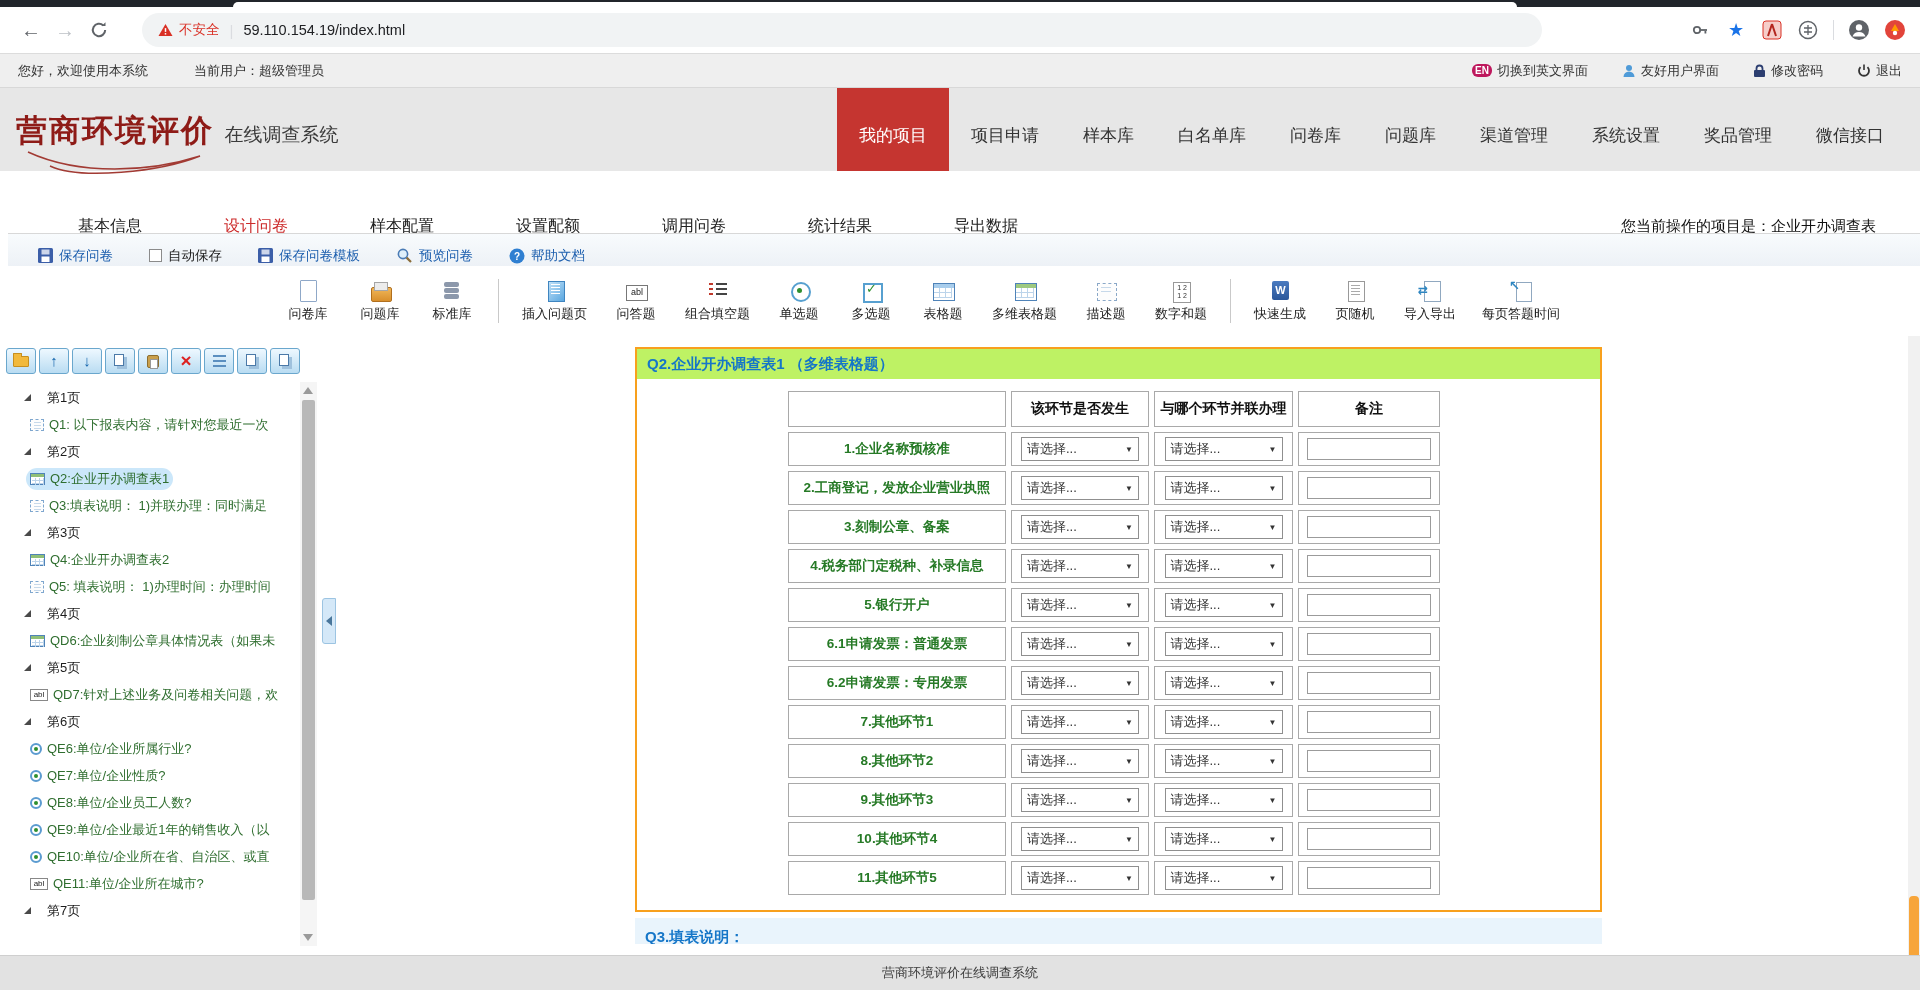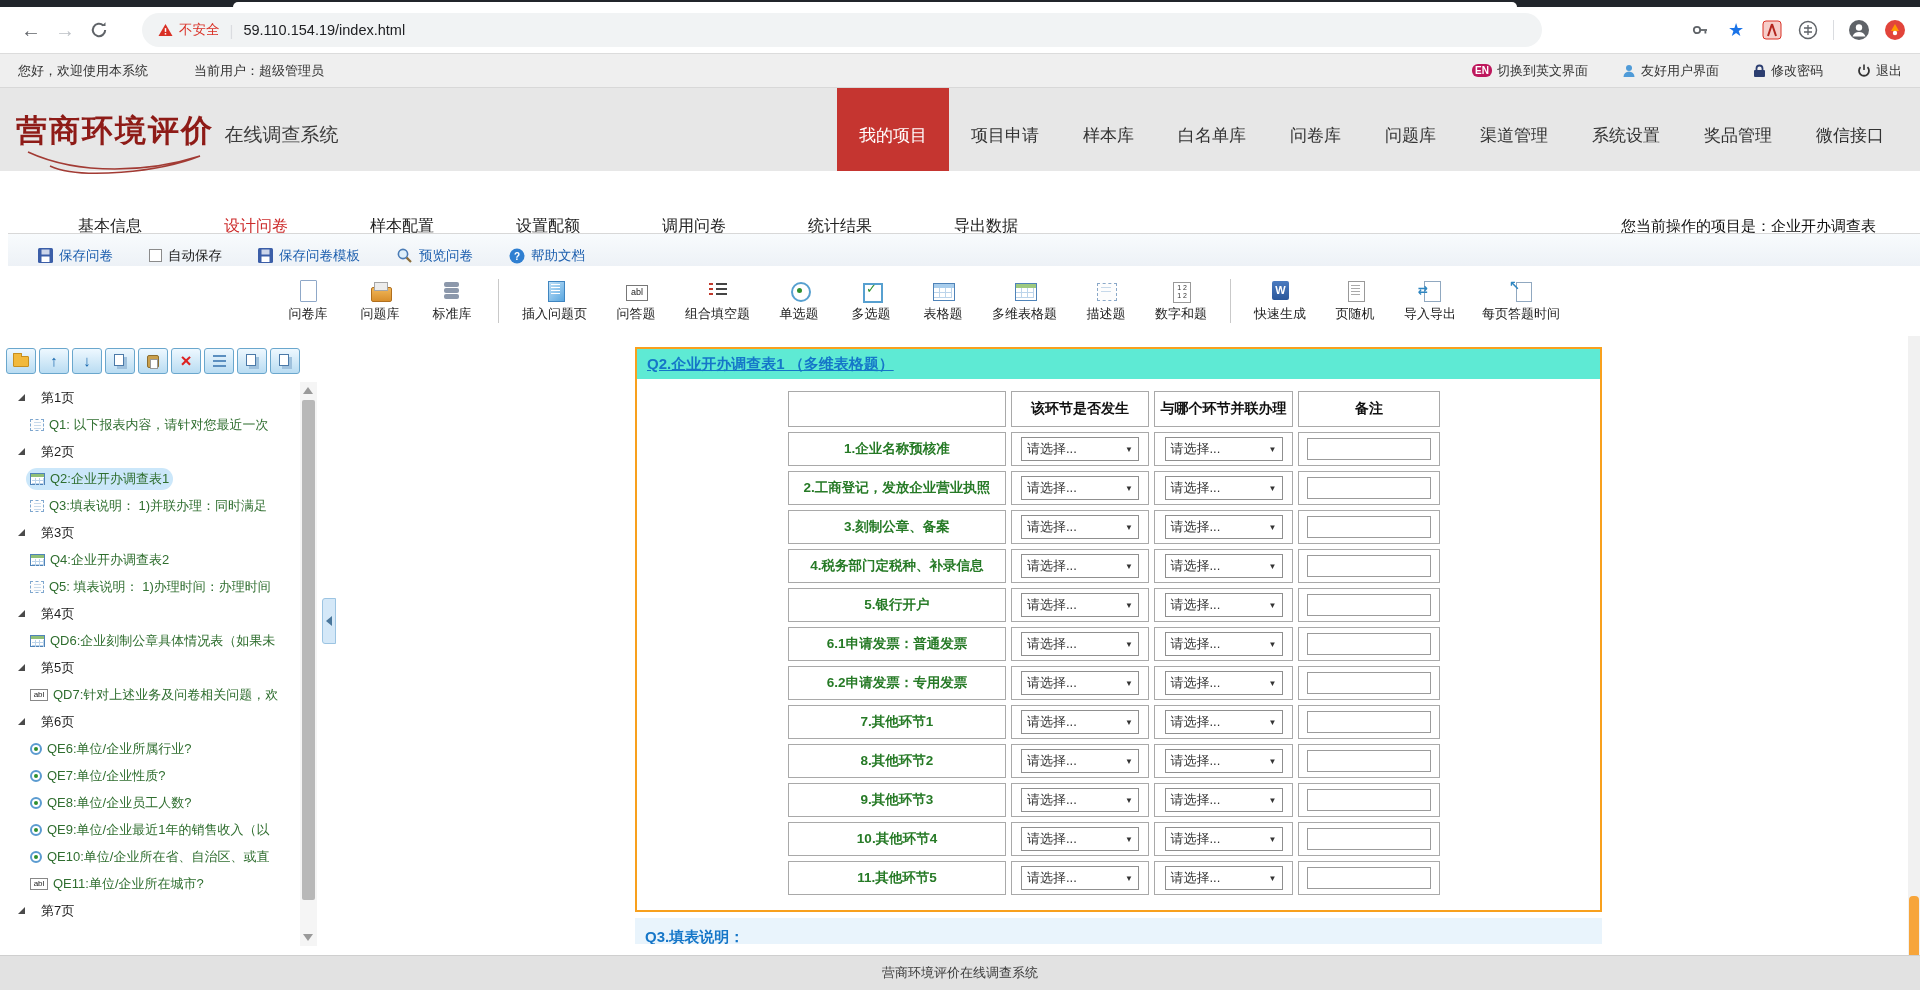--- a/index.html
+++ b/index.html
@@ -143,21 +143,21 @@
   .tt-icon-copy, .tt-icon-copy-question, .tt-icon-copy-page { width:10px; height:12px; border:1px solid #4b79a8;
     background:#fff; box-shadow:3px 3px 0 0 #9fc1dd; margin:0 3px 3px 0; }
   .tt-icon-paste { width:12px; height:13px; background:#caa04c; border:1px solid #8d6e2f; border-radius:2px; position:relative; }
   .tt-icon-paste::after { content:""; position:absolute; left:2px; top:3px; width:6px; height:8px;
     background:#fff; border:1px solid #999; }
   .tt-icon-delete::before { content:"×"; color:#d22; font-size:19px; font-weight:bold; line-height:1; }
   .tt-icon-batch { width:13px; height:12px;
     background:repeating-linear-gradient(to bottom,#5b8fc0 0 2px,transparent 2px 5px); }
 
   .tree-list { position:absolute; left:0; top:48px; width:296px; height:560px; overflow:hidden; }
-  .tnode { display:flex; align-items:center; height:27px; padding-left:18px; font-size:13px;
+  .tnode { display:flex; align-items:center; height:27px; padding-left:24px; font-size:13px;
     color:#2f6e2f; cursor:pointer; white-space:nowrap; overflow:hidden; }
   .tnode.page { color:#1d1d1d; }
   .tnode:not(.page) { padding-left:26px; }
   .t-arrow { display:none; width:0; height:0; border-bottom:7px solid #4a4a4a; border-left:7px solid transparent; margin-right:7px; }
   .tnode.page .t-arrow { display:block; }
   .t-inner { display:flex; align-items:center; padding:2px 4px; }
   .tnode.selected .t-inner { background:#cbe7fa;border-radius:11px; }
   .t-icon { margin-right:5px; flex:none; position:relative; }
   .t-icon-describe { width:14px; height:12px; border:1px dashed #7fa7cf; background:#fdfdfd; }
   .t-icon-describe::after { content:""; position:absolute; left:3px; top:2px; width:7px; height:7px;
@@ -182,22 +182,22 @@
 
   .collapse-handle { position:absolute; left:322px; top:262px; width:14px; height:46px; background:#d4e8f8;
     border:1px solid #9cc4e2; border-radius:3px 0 0 3px; display:flex; align-items:center; justify-content:center; cursor:pointer; }
   .collapse-handle .arr { width:0; height:0; border-top:5px solid transparent; border-bottom:5px solid transparent;
     border-right:6px solid #49769b; }
 
   
   .main-content { position:absolute; left:338px; top:0; width:1570px; height:619px; background:#fff; overflow:hidden; }
   .question-block { position:absolute; left:297px; top:11px; width:967px; height:565px;
     border:2px solid #f8a01d; background:#fff; }
-  .q-title { height:30px; background:#5eead4; line-height:30px; padding-left:10px;
-    color:#1576c8; font-weight:bold; font-size:15px;text-decoration:underline; }
+  .q-title { height:30px; background:#bef264; line-height:30px; padding-left:10px;
+    color:#1576c8; font-weight:bold; font-size:15px; }
   .mtable { margin:12px 0 0 151px; }
   .mrow { display:flex; gap:5px; margin-bottom:5px; }
   .mcell { border:1px solid #a9a9a9; background:#fff; display:flex; align-items:center; justify-content:center; }
   .c1 { width:218px; } .c2 { width:138px; } .c3 { width:139px; } .c4 { width:142px; }
   .mhead { height:36px; font-weight:bold; font-size:14px; color:#111; }
   .mdata { height:34px; }
   .mlabel { color:#267a26; font-weight:bold; font-size:13.5px; text-align:center; line-height:1.1; padding:0 14px; }
   .msel { width:118px; height:24px; border:1px solid #8f8f8f; background:#fff; display:flex;
     align-items:center; justify-content:space-between; padding:0 5px; font-size:13px; color:#333; cursor:pointer; }
   .sarrow { font-size:8px; color:#333; }

